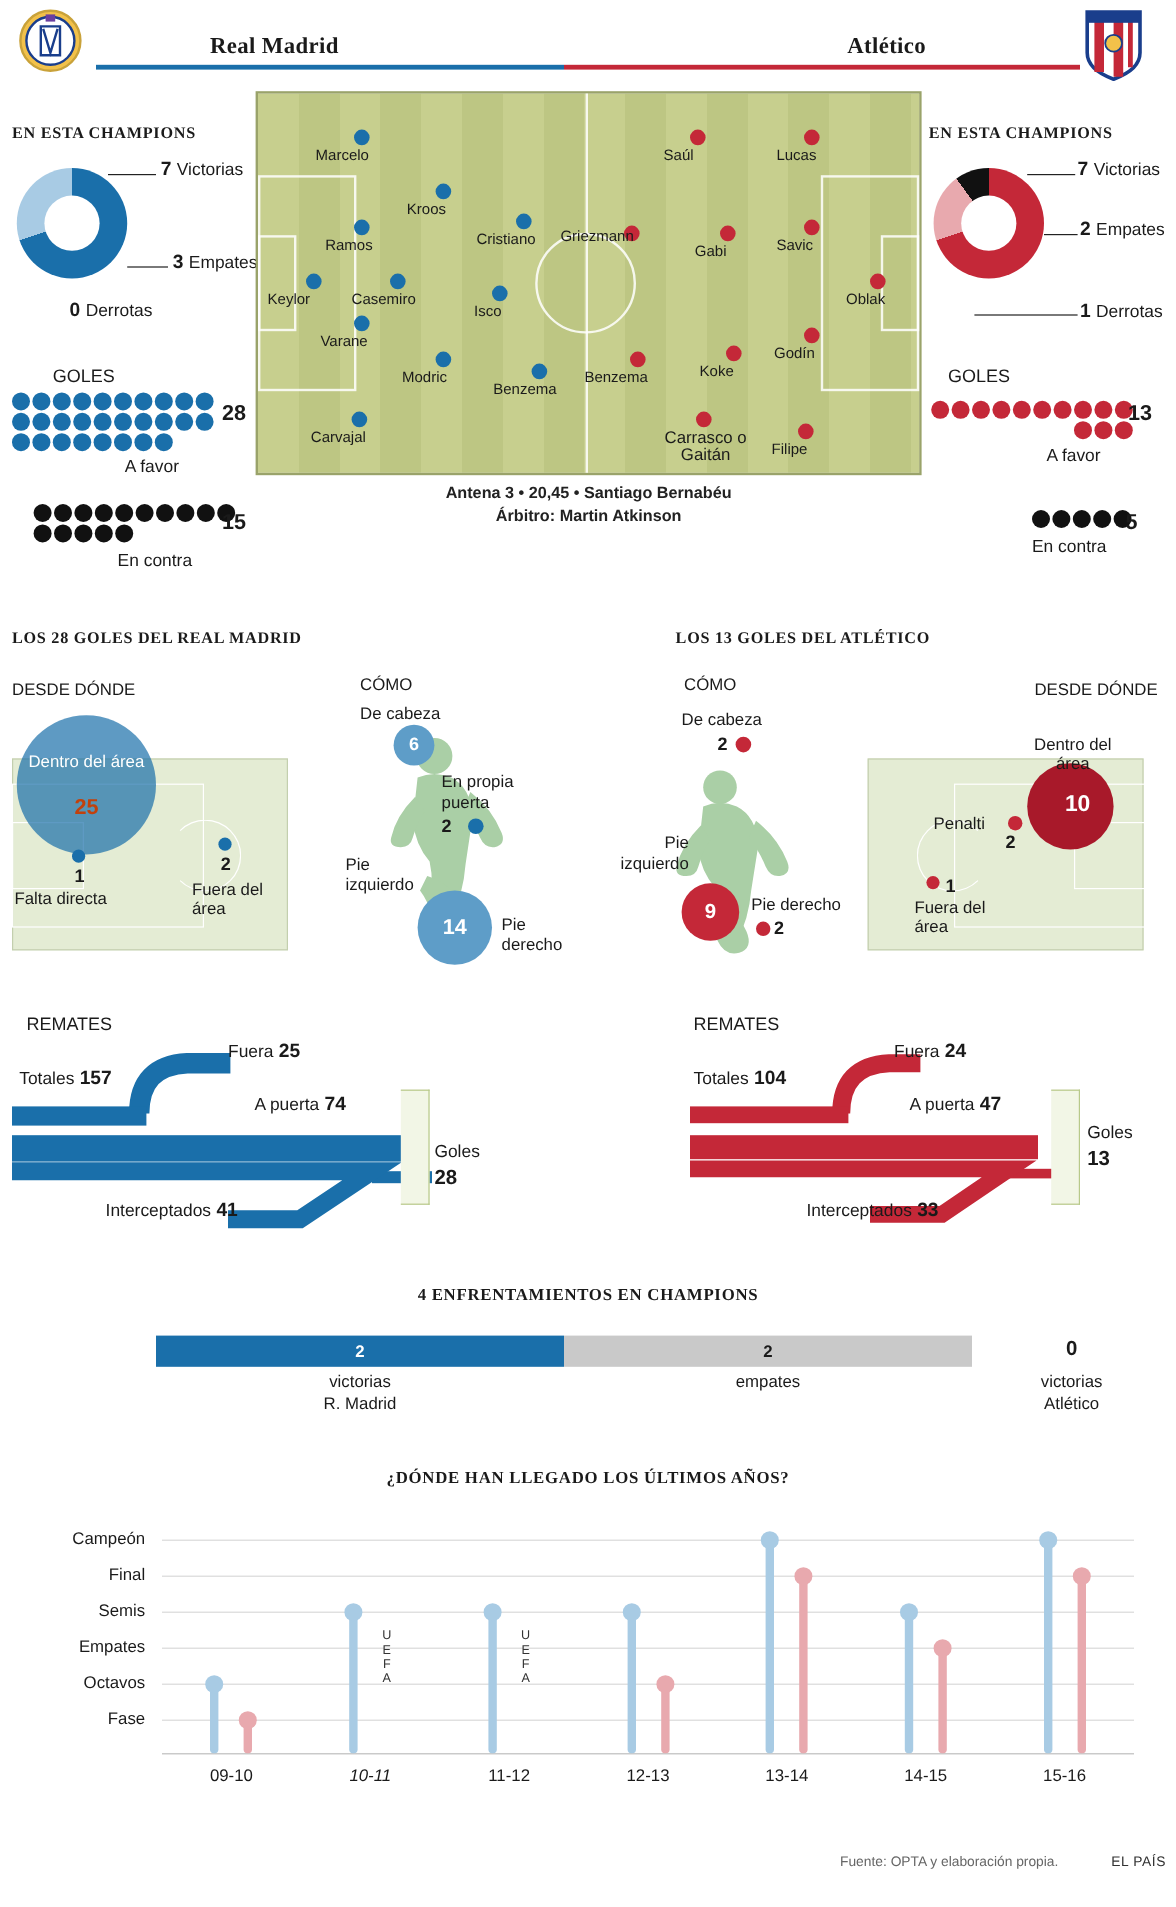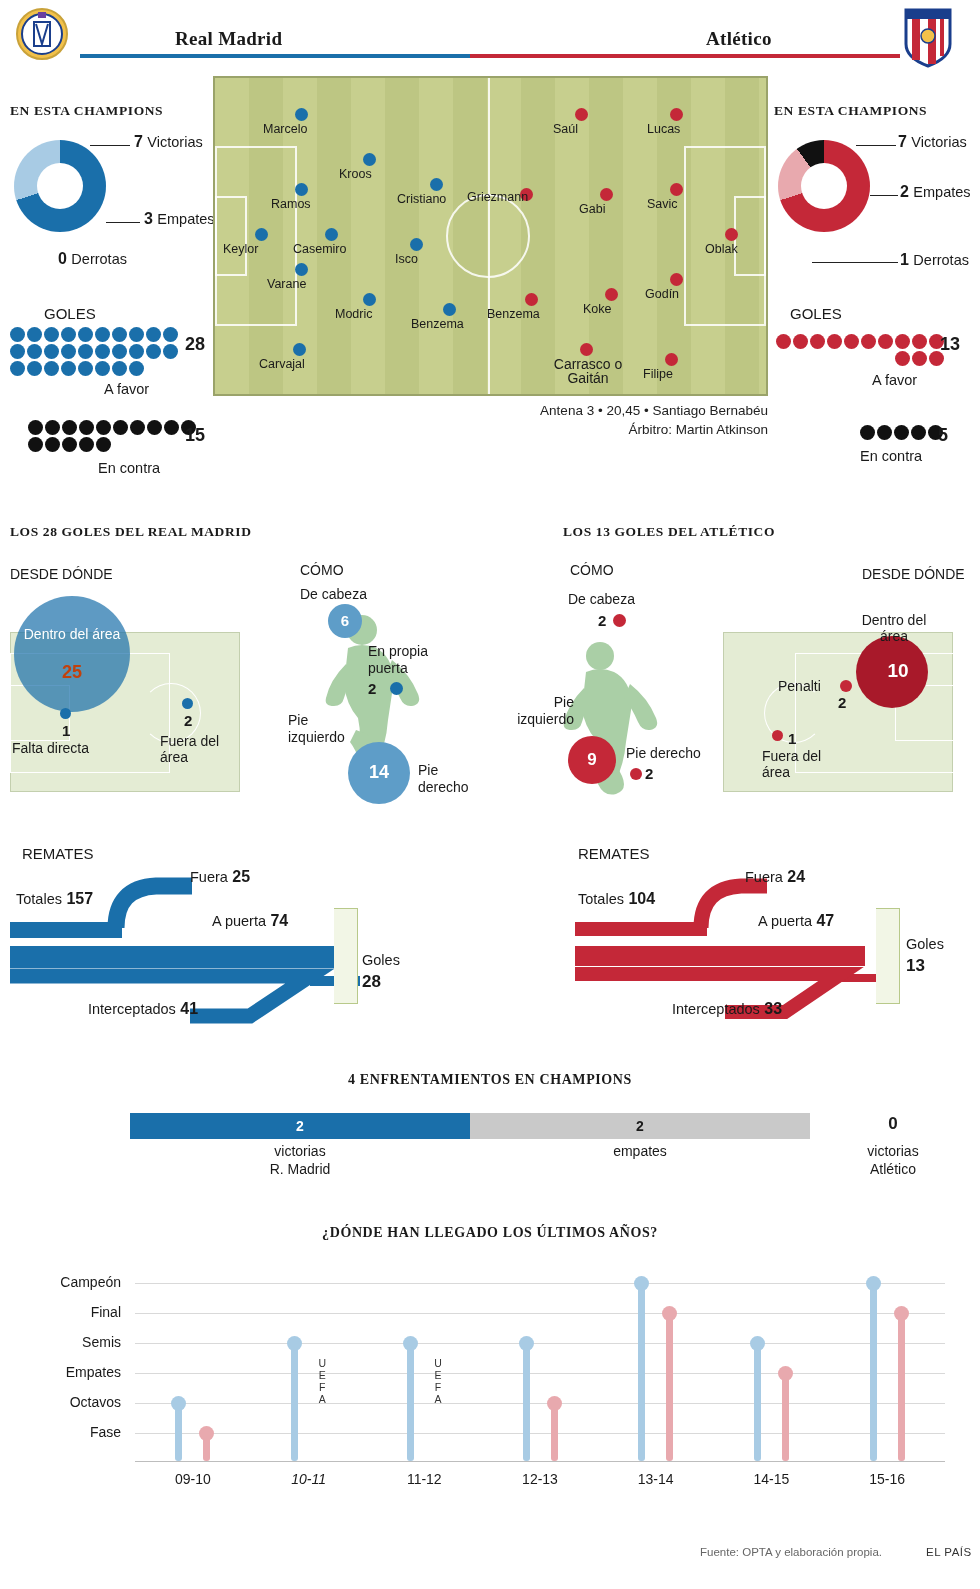--- a/index.html
+++ b/index.html
@@ -42,21 +42,21 @@
   
   #pitch { position:absolute; left:213px; top:76px; width:555px; height:320px;
            background:
              repeating-linear-gradient(90deg,#c7cf8e 0 34px,#bdc683 34px 68px);
            border:2px solid #9aa36a; }
   .pitch-line { position:absolute; border:2px solid rgba(255,255,255,.85); }
   .player { position:absolute; width:13px; height:13px; border-radius:50%; }
   .pname { position:absolute; font-size:12.5px; color:#1a1a1a; white-space:nowrap; }
   .pname-w { position:absolute; font-size:14px; color:#1a1a1a; white-space:nowrap; text-align:center; }
 
-  .meta { text-align:right; font-size:13.5px; color:#222; }
+  .meta { text-align:center; font-size:13.5px; color:#222;font-weight:bold; }
 
   
   .minipitch { position:absolute; background:#e4ecd4; border:1px solid #c3cfae; }
   .mp-line { position:absolute; border:1.5px solid #fff; }
 
   
   .silh { position:absolute; }
 
   
   .goalsbox { position:absolute; background:#f2f6e6; border:1.5px solid #b8c98a; }

